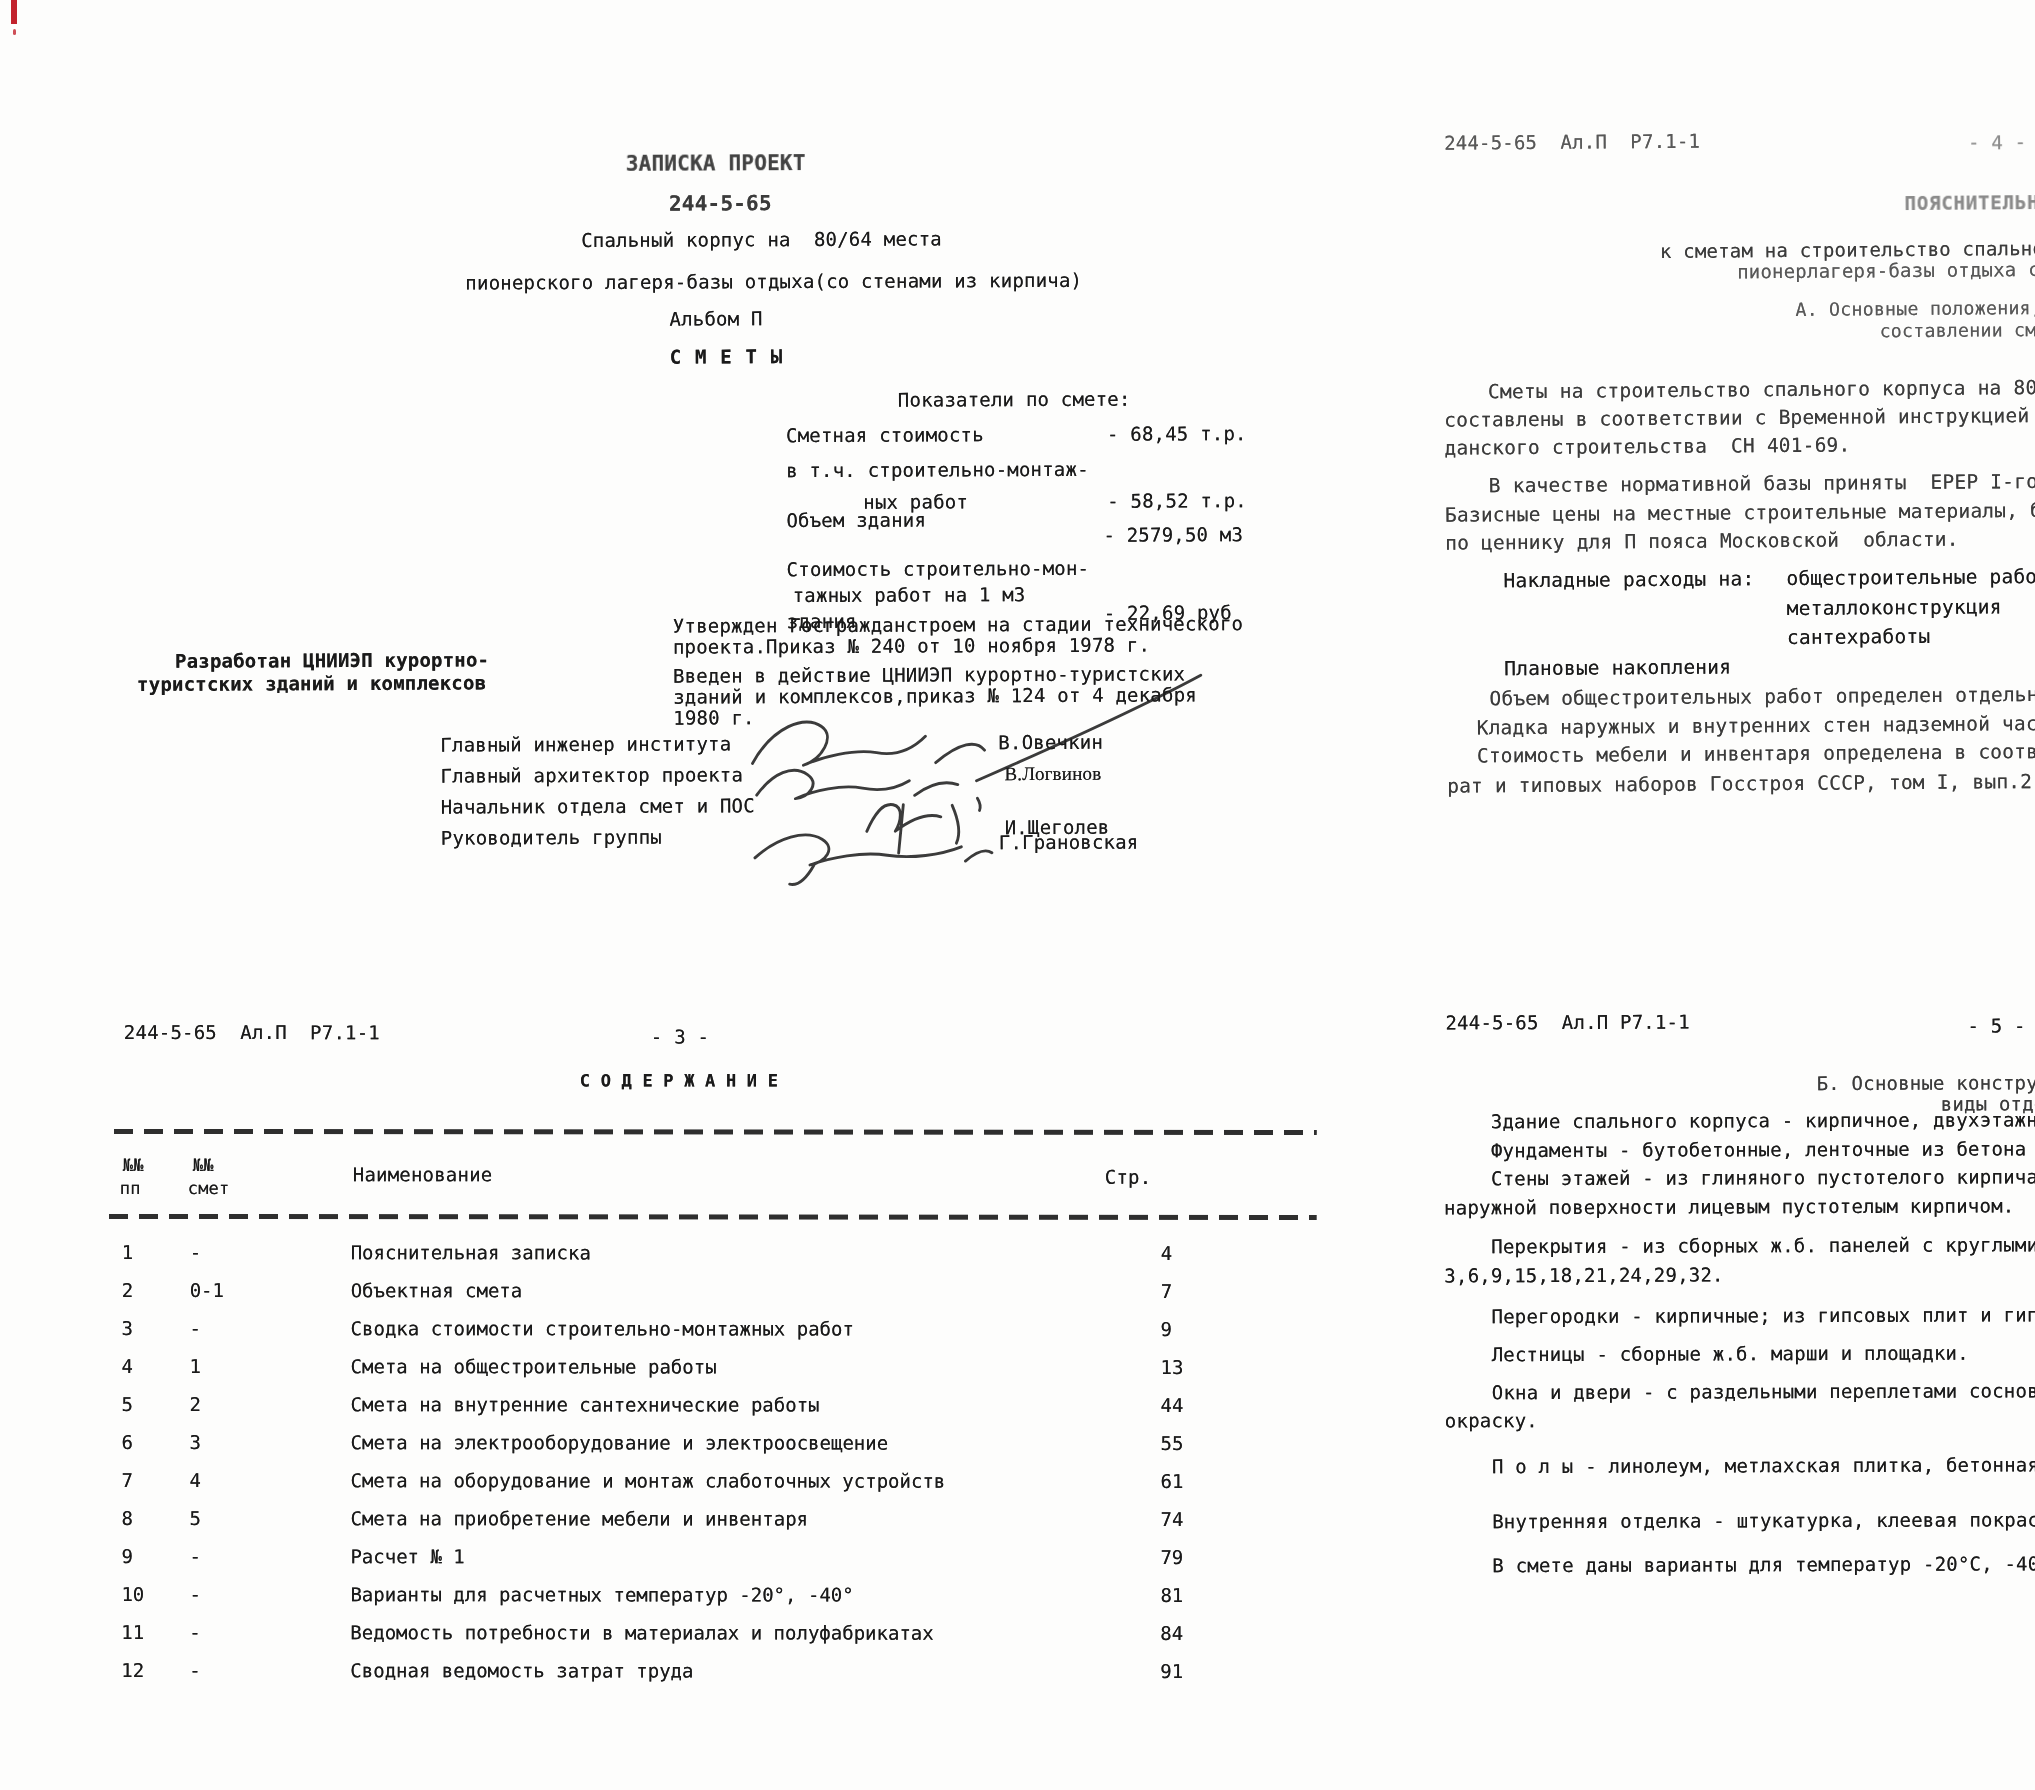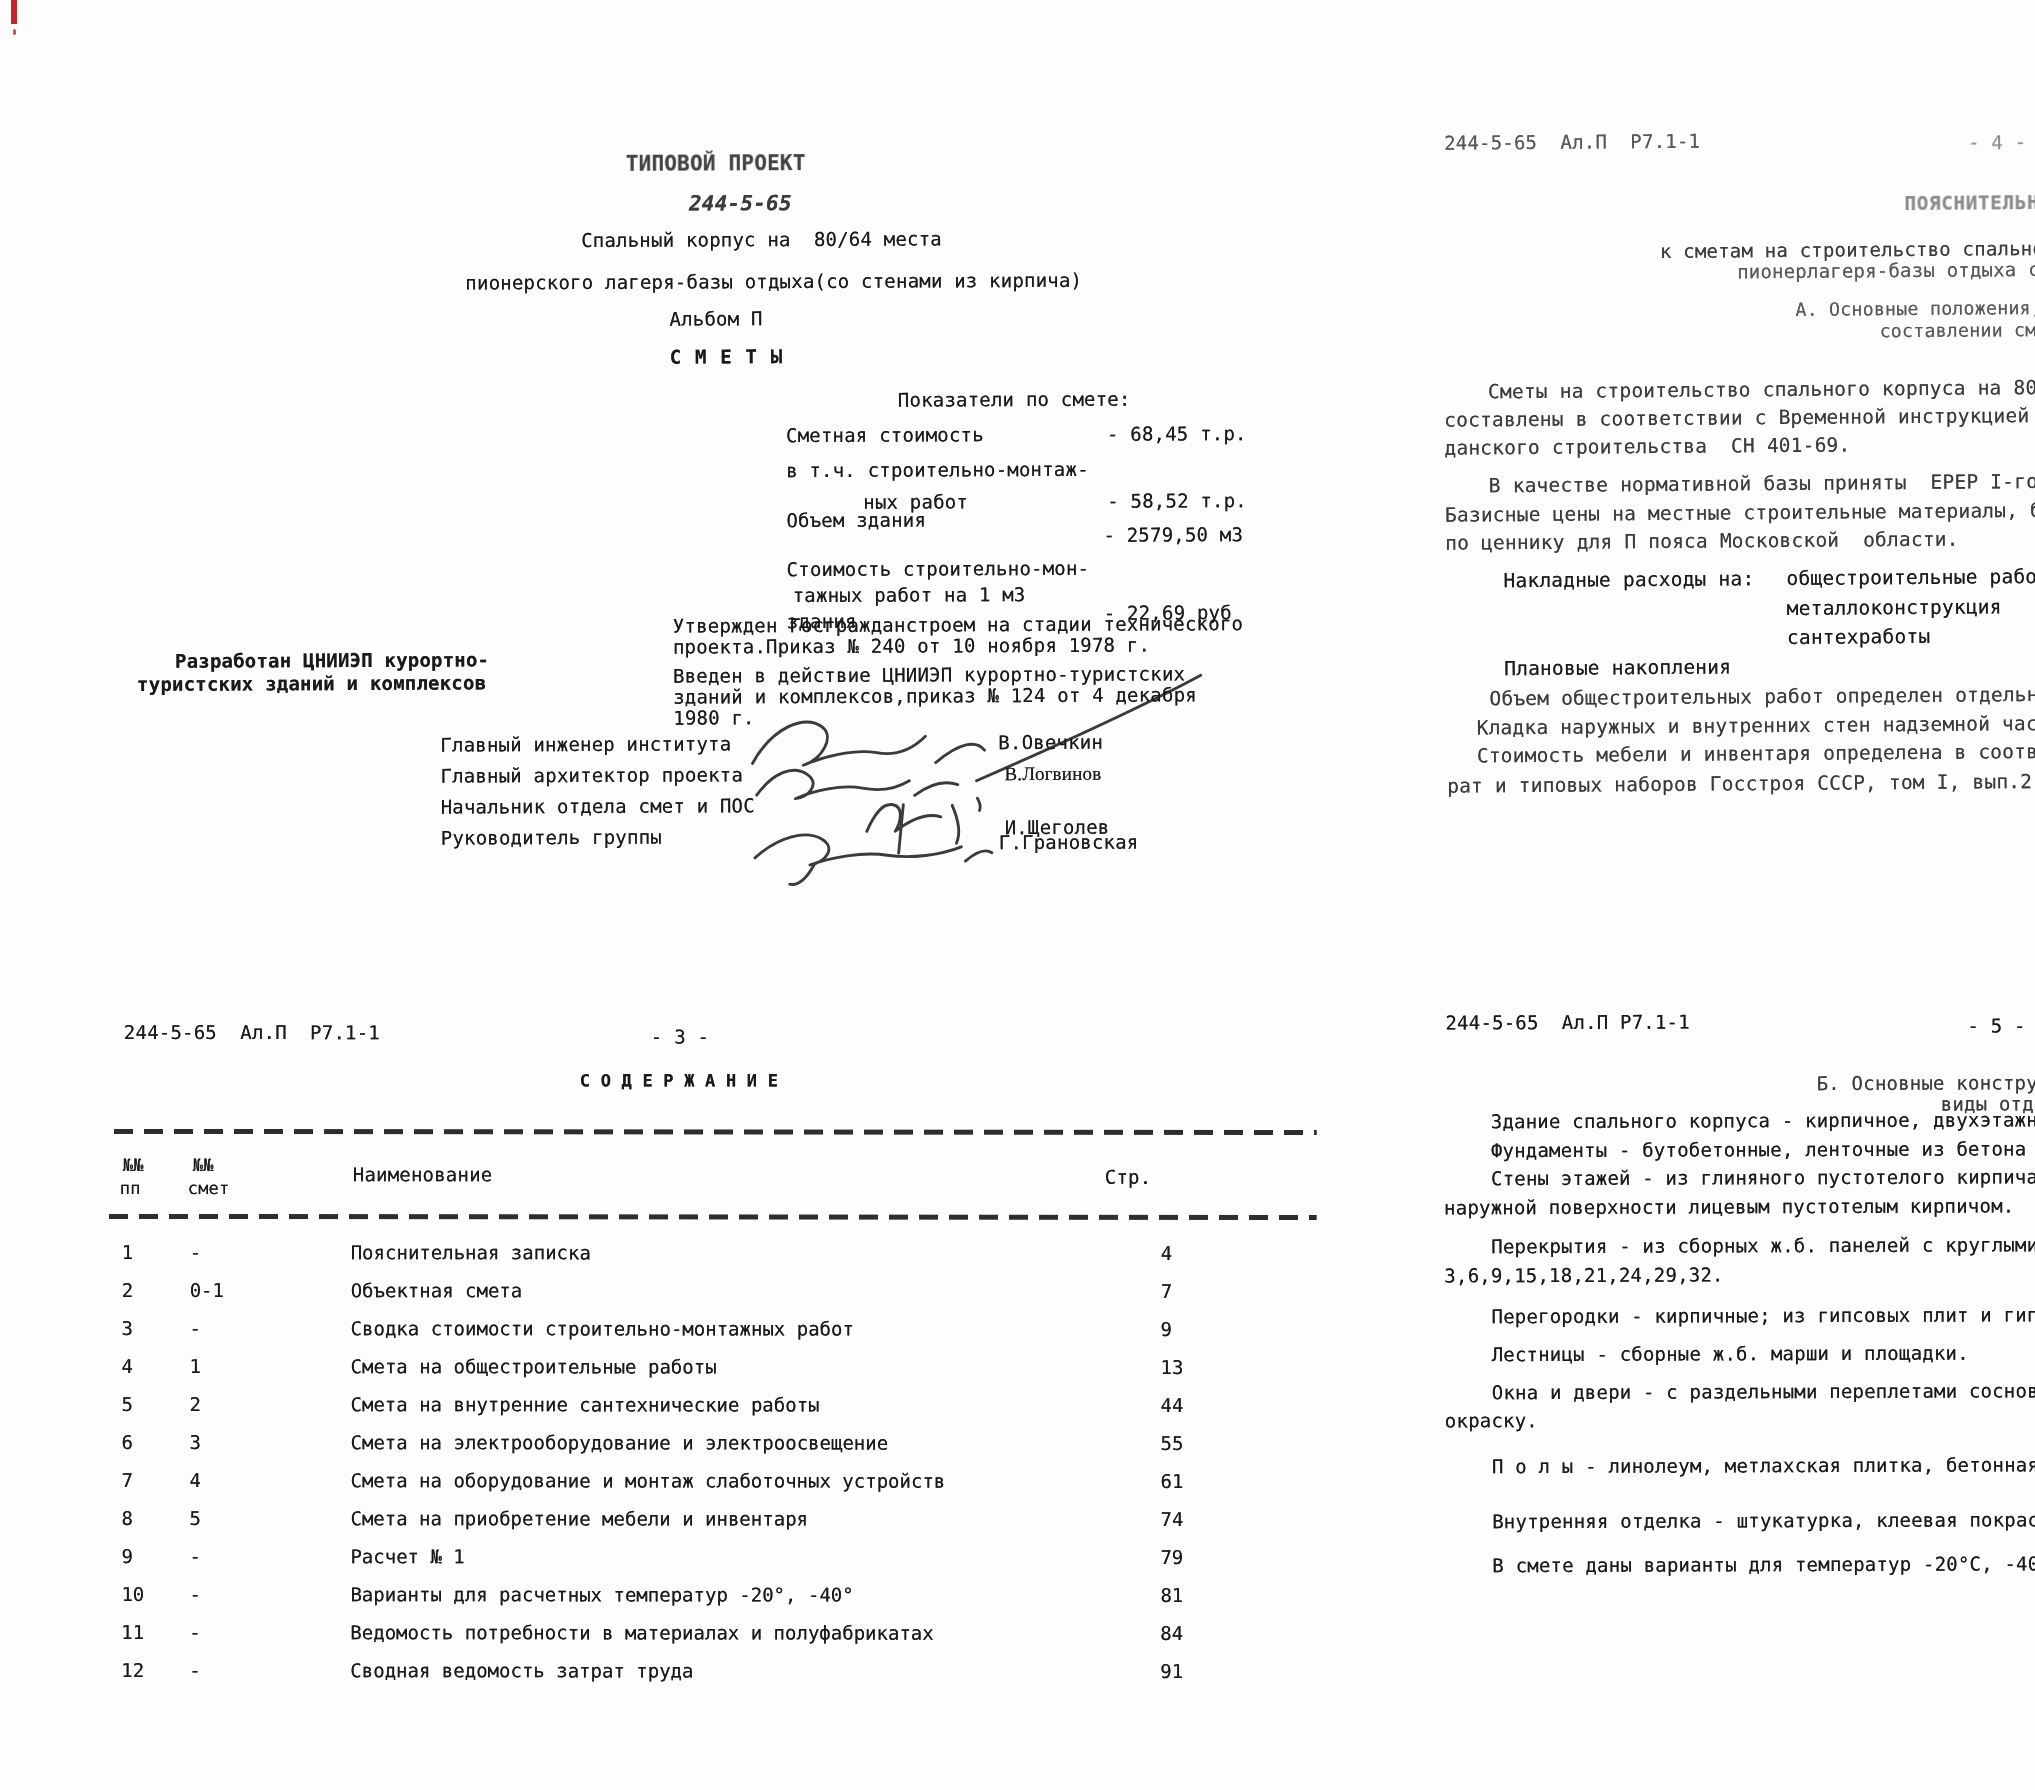--- a/index.html
+++ b/index.html
@@ -40,22 +40,22 @@
 </style>
 </head>
 <body>
 
 <div>
 
   <div class="redmark" style="left:10.6px;top:0;width:6.1px;height:23.6px;"></div>
   <div class="redmark" style="left:12.6px;top:28.5px;width:3.3px;height:6.5px;border-radius:1.6px;opacity:.8;"></div>
 
   <div class="quad" id="q1">
-    <div class="t fs52 smudge" style="left:629px;top:150px;">ТИПОВОЙ ПРОЕКТ</div>
-    <div class="t fs52 b soft2" style="left:692px;top:190px;font-style:italic;">244-5-65</div>
+    <div class="t fs52 smudge" style="left:629px;top:150px;">ЗАПИСКА ПРОЕКТ</div>
+    <div class="t fs52 b soft2" style="left:672px;top:190px;">244-5-65</div>
     <div class="t fs46" style="left:584px;top:227px;">Спальный корпус на  80/64 места</div>
     <div class="t fs46" style="left:468px;top:269px;">пионерского лагеря-базы отдыха(со стенами из кирпича)</div>
     <div class="t fs46" style="left:672px;top:306px;">Альбом П</div>
     <div class="t fs46 b" style="left:672px;top:344px;letter-spacing:1.2px;">С М Е Т Ы</div>
 
     <div class="t fs46" style="left:900px;top:388px;">Показатели по смете:</div>
     <div class="t fs46" style="left:788px;top:423px;">Сметная стоимость</div>
     <div class="t fs46" style="left:1109px;top:423px;">- 68,45 т.р.</div>
     <div class="t fs46" style="left:788px;top:458px;">в т.ч. строительно-монтаж-</div>
     <div class="t fs46" style="left:865px;top:490px;">ных работ</div>

